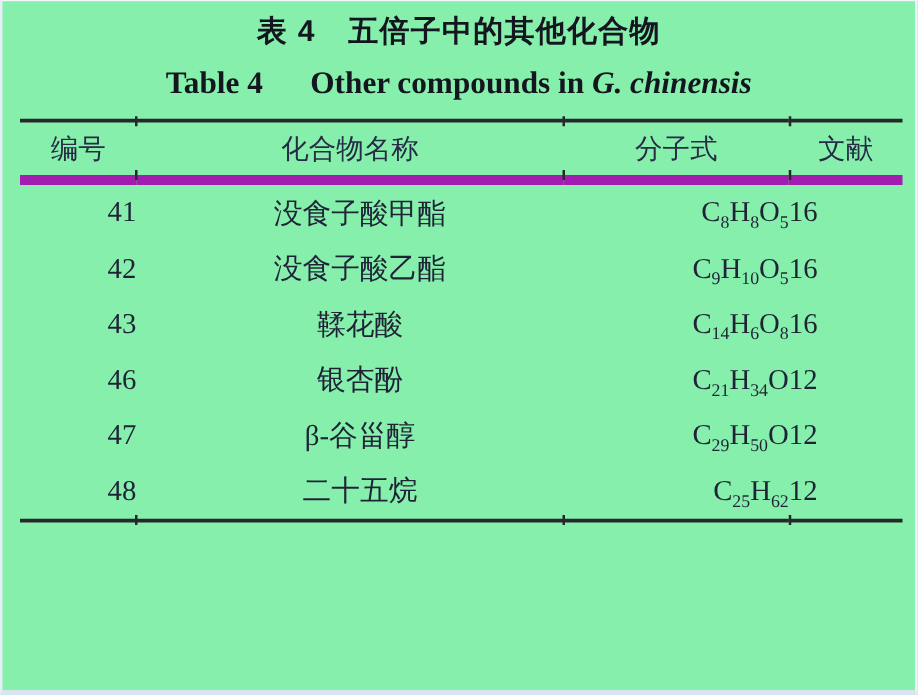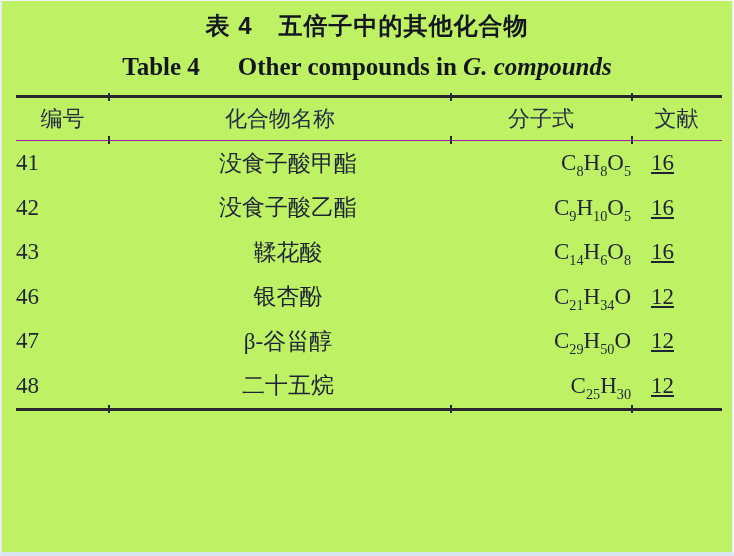--- a/index.html
+++ b/index.html
@@ -5,21 +5,21 @@
   html, body { margin: 0; padding: 0; }
   body {
     font-family: "Liberation Serif", "DejaVu Serif", serif;
     background: #ffffff;
   }
   .page {
     position: relative;
     width: 734px;
     height: 556px;
     box-sizing: border-box;
-    background: #bef264;
+    background: #86efac;
     overflow: hidden;
     border-left: 2px solid #e6edf4;
     border-right: 2px solid #eef3f8;
     border-bottom: 4px solid #d8e4ef;
     border-top: 1px solid #f4f7fa;
     color: #1e2336;
   }
   
   .title { text-align: center; white-space: nowrap; }
   .title-cn {
@@ -55,35 +55,35 @@
   col.c-no   { width: 93px;  }
   col.c-name { width: 342px; }
   col.c-form { width: 180px; }
   col.c-ref  { width: 91px;  }
   thead th {
     height: 42px;
     font-weight: normal;
     font-size: 22px;
     text-align: center;
     vertical-align: middle;
-    border-bottom: 1px solid #a21caf;
+    border-bottom: 8px solid #a21caf;
     color: #262c45;
     padding: 0;
   }
   tbody td {
     height: 44.5px;
     font-size: 23px;
     vertical-align: middle;
     padding: 0;
     color: #1e2336;
   }
-  td.cell-no   { text-align: left; }
+  td.cell-no   { text-align: right; }
   td.cell-name { text-align: center; padding-left: 16px; }
   td.cell-form { text-align: right; padding-left: 42px; }
-  td.cell-ref  { text-align: center; padding-right: 28px; text-decoration: underline; }
+  td.cell-ref  { text-align: left; padding-right: 28px; }
   td.cell-form sub { font-size: 0.62em; line-height: 0; }
   
   .tick {
     position: absolute;
     width: 2px;
     height: 8px;
     background: #26282c;
   }
   .tx1 { left: 92px; }
   .tx2 { left: 434px; }
@@ -95,21 +95,21 @@
 </head>
 <body>
 
 <div class="page">
 
   <div class="title title-cn">
     <span class="t-label">表 4</span><span class="t-text">五倍子中的其他化合物</span>
   </div>
 
   <div class="title title-en">
-    <span class="t-label">Table 4</span><span class="t-text">Other compounds in <i>G. compounds</i></span>
+    <span class="t-label">Table 4</span><span class="t-text">Other compounds in <i>G. chinensis</i></span>
   </div>
 
   <div class="table-wrap">
     <table class="compounds">
       <colgroup>
         <col class="c-no">
           <col class="c-name">
           <col class="c-form">
           <col class="c-ref">
       </colgroup>
@@ -148,21 +148,21 @@
           </tr>
           <tr>
             <td class="cell-no">47</td>
             <td class="cell-name">β-谷甾醇</td>
             <td class="cell-form">C<sub>29</sub>H<sub>50</sub>O</td>
             <td class="cell-ref">12</td>
           </tr>
           <tr>
             <td class="cell-no">48</td>
             <td class="cell-name">二十五烷</td>
-            <td class="cell-form">C<sub>25</sub>H<sub>30</sub></td>
+            <td class="cell-form">C<sub>25</sub>H<sub>62</sub></td>
             <td class="cell-ref">12</td>
           </tr>
         </tbody>
     </table>
 
     <span class="tick tx1 ty-top"></span>
     <span class="tick tx2 ty-top"></span>
     <span class="tick tx3 ty-top"></span>
     <span class="tick tx1 ty-mid"></span>
     <span class="tick tx2 ty-mid"></span>

